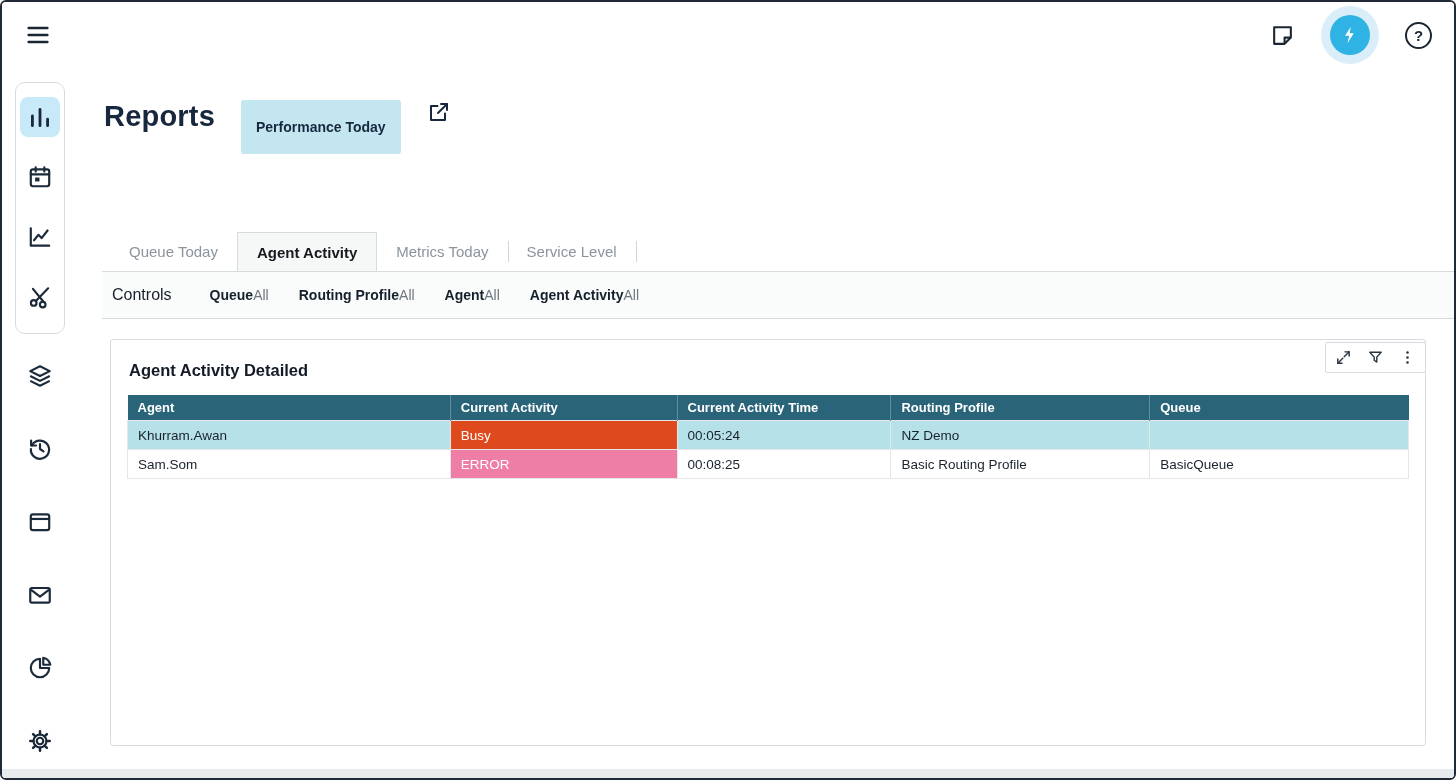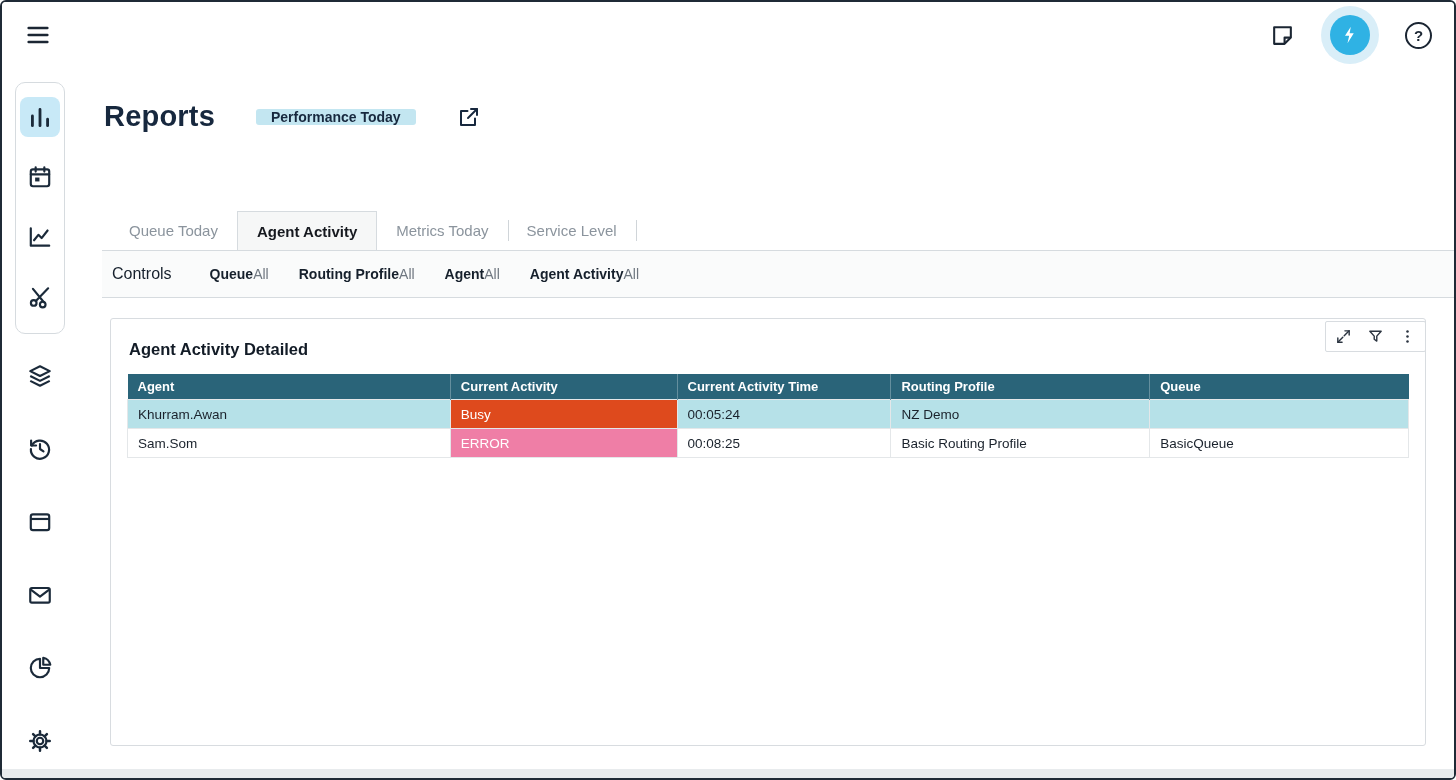--- a/index.html
+++ b/index.html
@@ -47,25 +47,25 @@
     display:flex; flex-direction:column; align-items:center; gap:20px;
   }
   .side-btn {
     width:40px; height:40px; border-radius:8px; border:none; background:none;
     display:flex; align-items:center; justify-content:center; cursor:pointer;
   }
   .side-btn.active { background:#c8e9f7; }
   .sidebar-list { margin-top:22px; display:flex; flex-direction:column; gap:33px; align-items:center; }
   .main { flex:1; min-width:0; background:#fff; padding-left:25px; display:flex; flex-direction:column; position:relative; }
   
-  .report-header { display:flex; align-items:center; gap:41px; margin-top:32px; padding-left:2px; }
+  .report-header { display:flex; align-items:flex-start; gap:26px; margin-top:32px; padding-left:2px; }
   .report-title { font-size:29px; font-weight:700; color:#17283e; letter-spacing:.2px; }
   .badge {
     background:#c3e6f1; color:#17283e; font-weight:700; font-size:14px;
-    padding:0 15px; border-radius:3px;
+    padding:19px 15px; border-radius:3px;
   }
   
   .tabs { margin-top:78px; display:flex; align-items:stretch; border-bottom:1px solid #d6dbdf; padding-left:8px; height:40px; }
   .tab {
     padding:0 19px; font-size:15px; color:#8b949d; display:flex; align-items:center;
     position:relative; cursor:pointer; background:none; border:none; height:100%;
     font-family:"Liberation Sans",sans-serif;
   }
   .tab + .tab::before {
     content:""; position:absolute; left:0; top:9px; bottom:9px; width:1px; background:#d0d5d9;

